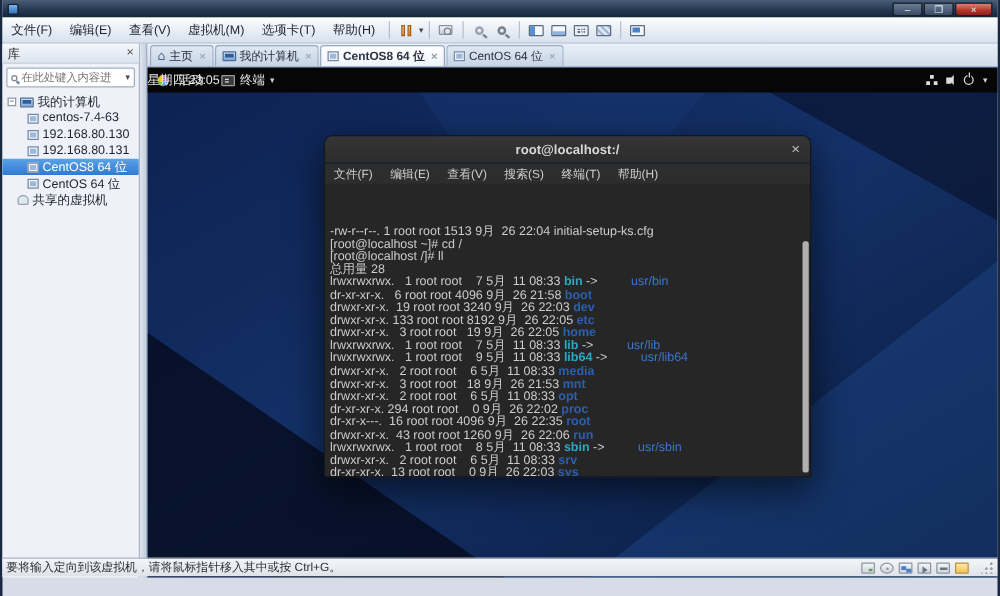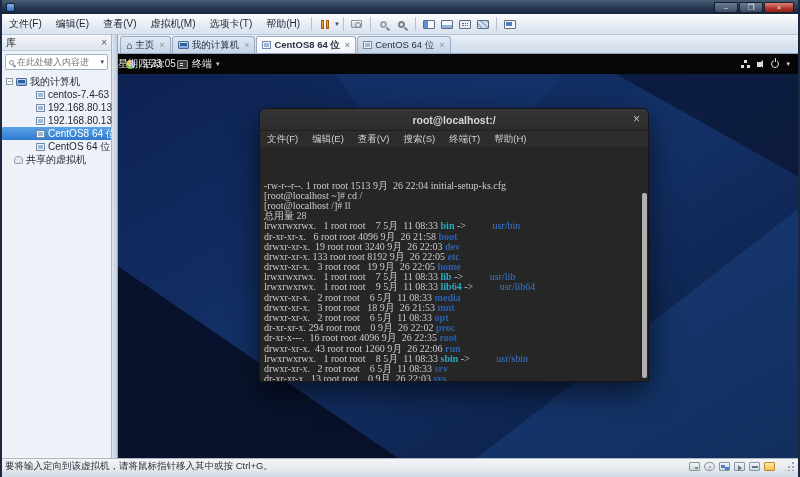--- a/index.html
+++ b/index.html
@@ -42,21 +42,21 @@
   .sidebar { width:110px; background:#eef1f7; border-right:1px solid #aab6c6; display:flex; flex-direction:column; font-size:10px; }
   .sb-header { height:16px; background:linear-gradient(#f4f7fb,#dde4ee); border-bottom:1px solid #c2cbd8; display:flex; align-items:center; padding:0 4px; color:#222; }
   .sb-close { margin-left:auto; color:#555; font-size:10px; line-height:10px; }
   .sb-search { margin:3px 3px 4px 3px; height:16px; background:#fff; border:1px solid #9fb0c4; border-radius:2px; display:flex; align-items:center; padding:0 3px; }
   .sb-search input { border:0; outline:0; width:72px; font-size:9px; color:#8a8f98; font-family:"Liberation Sans",sans-serif; background:transparent; }
   .mag { width:5px; height:5px; border:1.5px solid #7b8794; border-radius:50%; position:relative; margin-right:3px; flex:0 0 auto; }
   .mag::after { content:""; position:absolute; left:3px; top:4px; width:3px; height:1.5px; background:#7b8794; transform:rotate(40deg); }
   .sb-search .dd-arrow { margin-left:auto; }
   .tree { padding-top:1px; }
   .tree-row { height:13px; display:flex; align-items:center; padding-left:4px; white-space:nowrap; color:#1c2330; }
-  .tree-row.lvl1 { padding-left:34px; }
+  .tree-row.lvl1 { padding-left:20px; }
   .tree-row.selected { background:linear-gradient(#5aa3e8,#2f7ad1); color:#fff; border-radius:1px; }
   .expander { width:7px; height:7px; border:1px solid #8b97a6; background:#fff; font-size:7px; line-height:5px; text-align:center; color:#444; margin-right:3px; flex:0 0 auto; }
   .ico-computer { width:11px; height:8px; background:linear-gradient(#cfe0f2,#7fa6d4); border:1px solid #4a6a95; border-radius:1px; margin-right:3px; flex:0 0 auto; position:relative; }
   .ico-computer::after{ content:""; position:absolute; left:1px; top:1px; right:1px; bottom:2px; background:#2d5e9e; }
   .ico-vm { width:9px; height:8px; border:1px solid #7789a0; background:#eef4fa; margin-right:3px; flex:0 0 auto; position:relative; }
   .ico-vm::after { content:""; position:absolute; left:1px; top:1px; width:5px; height:4px; background:#9db9da; }
   .ico-shared { width:9px; height:8px; border:1px solid #93a0ae; border-radius:50% 50% 2px 2px; background:#dfe7ef; margin-right:3px; flex:0 0 auto; }
 
   .splitter { width:6px; background:linear-gradient(90deg,#dfe5ee,#c3cddc); border-right:1px solid #97a5ba; }
 
@@ -95,29 +95,29 @@
   .power-icon { width:8px; height:8px; border:1.5px solid #ddd; border-radius:50%; position:relative; }
   .power-icon::after { content:""; position:absolute; left:2.5px; top:-3px; width:1.5px; height:4px; background:#ddd; box-shadow:0 0 0 1px #060606; }
   .gb-chev { font-size:7px; color:#cfcfcf; }
 
   
   .terminal { position:absolute; left:141px; top:54px; width:390px; height:274px; border-radius:7px 7px 2px 2px; box-shadow:0 10px 30px rgba(0,0,0,.6); z-index:4; overflow:hidden; border:1px solid #161616; display:flex; flex-direction:column; }
   .term-titlebar { height:22px; background:linear-gradient(#353535,#2c2c2c); border-bottom:1px solid #1f1f1f; position:relative; display:flex; align-items:center; justify-content:center; color:#d6d6d6; font-size:10.5px; font-weight:bold; flex:0 0 auto; }
   .term-close { position:absolute; right:8px; top:3px; color:#bdbdbd; font-size:12px; font-weight:normal; }
   .term-menubar { height:17px; background:#2d2d2d; border-bottom:1px solid #242424; display:flex; align-items:center; color:#cfcfcf; font-size:9.5px; flex:0 0 auto; }
   .term-menubar .tmenu { padding:0 7px; white-space:nowrap; }
-  .term-body { position:relative; flex:1; background:#262626; font-family:Liberation Serif, serif; font-size:10px; line-height:10.2px; color:#cccccc; padding:2px 0 0 4px; white-space:pre; overflow:hidden; }
+  .term-body { position:relative; flex:1; background:#262626; font-family:Liberation Sans, sans-serif; font-size:10px; line-height:10.2px; color:#cccccc; padding:2px 0 0 4px; white-space:pre; overflow:hidden; }
   .term-line { height:10.2px; }
   .t-dir { color:#2b5fb0; font-weight:bold; }
   .t-sym { color:#2aa9c0; font-weight:bold; }
   .t-target { color:#3a77cf;margin-left:24px; }
   .term-scroll { position:absolute; right:1px; top:45px; width:5px; height:185px; background:#c9c9c9; border-radius:2px; opacity:.85; }
 
   
-  .statusbar { position:absolute; left:0; right:0; bottom:4px; height:15px; background:linear-gradient(#f3f5f8,#dfe3e9); border-top:1px solid #aeb6c2; display:flex; align-items:center; font-size:9.5px; color:#2c3138; padding:0 3px; }
+  .statusbar { position:absolute; left:0; right:0; bottom:16px; height:15px; background:linear-gradient(#f3f5f8,#dfe3e9); border-top:1px solid #aeb6c2; display:flex; align-items:center; font-size:9.5px; color:#2c3138; padding:0 3px; }
   .tray { margin-left:auto; display:flex; align-items:center; gap:4px; padding-right:10px; }
   .tray-ico { width:11px; height:9px; border:1px solid #8b95a2; border-radius:1px; background:linear-gradient(#f2f5f8,#cfd6de); position:relative; }
   .tray-ico.hdd::after { content:""; position:absolute; right:1px; bottom:1px; width:3px; height:2px; background:#59a34e; }
   .tray-ico.cd { border-radius:50%; }
   .tray-ico.cd::after { content:""; position:absolute; left:4px; top:3px; width:2px; height:2px; border-radius:50%; background:#8b95a2; }
   .tray-ico.net::after { content:""; position:absolute; left:1px; top:2px; width:4px; height:3px; background:#4d7fc4; box-shadow:4px 2px 0 #4d7fc4; }
   .tray-ico.snd::after { content:""; position:absolute; left:3px; top:2px; border:3px solid transparent; border-left:4px solid #6b7683; }
   .tray-ico.usb::after { content:""; position:absolute; left:2px; top:3px; width:6px; height:2px; background:#6b7683; }
   .tray-ico.msg { background:linear-gradient(#ffe9a8,#f4c14f); border-color:#b98f2e; }
   .grip { width:10px; height:10px; background:

